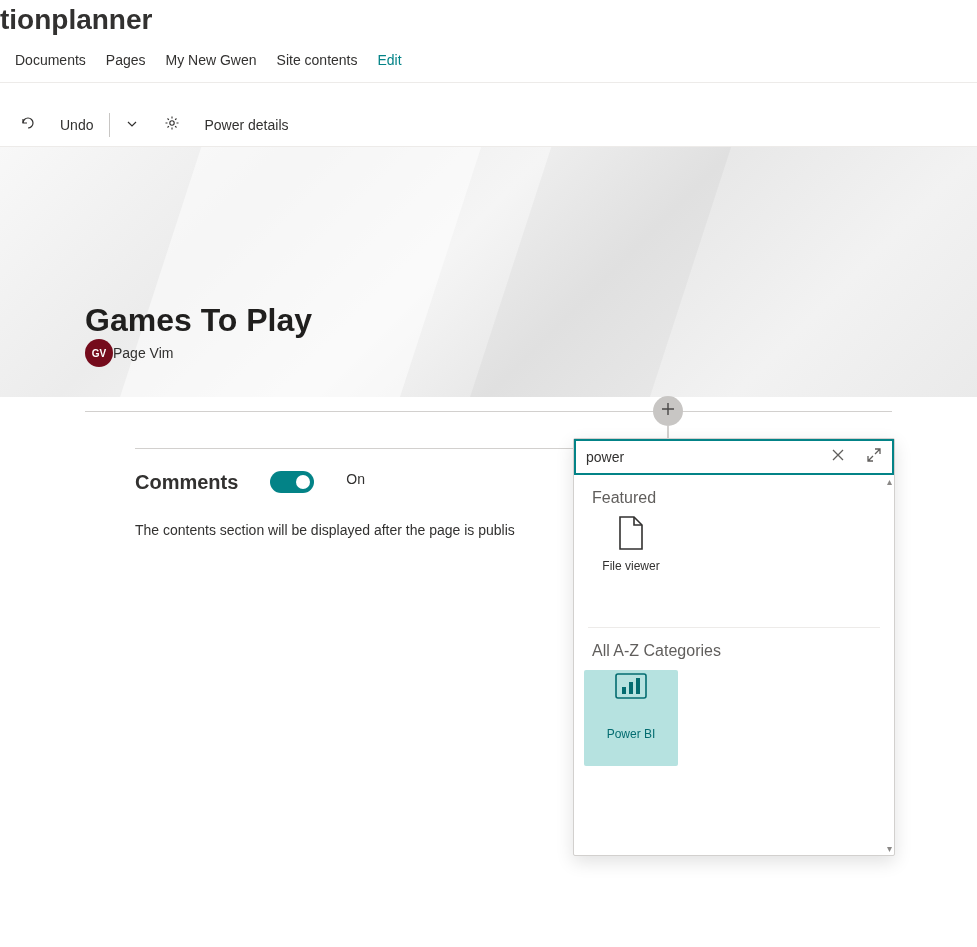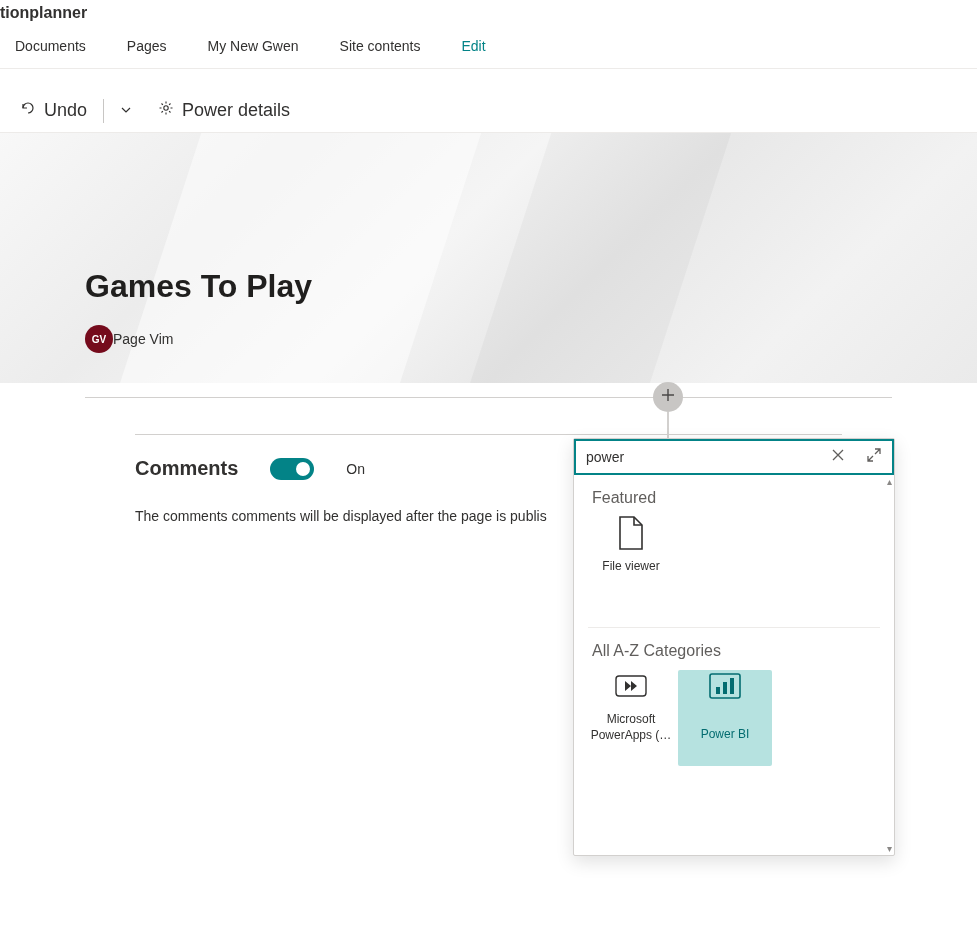--- a/index.html
+++ b/index.html
@@ -1,50 +1,50 @@
 <!DOCTYPE html>
 <html><head>
 <meta charset="utf-8">
 <style>
 * { box-sizing: border-box; margin: 0; padding: 0; font-family: "Segoe UI", -apple-system, sans-serif; }
 body { background: #fff; width: 977px; height: 947px; overflow: hidden; position: relative; }
 
-.site-title { font-size: 16px; font-weight: 600; color: #323130; padding: 4px 0 8px 0; }
-
-.nav-bar { display: flex; gap: 41px; padding: 8px 15px 14px 15px; border-bottom: 1px solid #edebe9; }
+.site-title { font-size: 28px; font-weight: 600; color: #323130; padding: 4px 0 8px 0; }
+
+.nav-bar { display: flex; gap: 20px; padding: 8px 15px 14px 15px; border-bottom: 1px solid #edebe9; }
 .nav-item { font-size: 14px; color: #323130; cursor: pointer; }
 .nav-item.active { color: #038387; }
 
 .separator-gap { height: 20px; }
 
 .toolbar { display: flex; align-items: center; height: 44px; padding: 0 12px; gap: 4px; border-bottom: 1px solid #edebe9; }
-.tool-btn { display: flex; align-items: center; gap: 8px; padding: 6px 8px; font-size: 18px; color: #323130; cursor: pointer; border: none; background: none; }
+.tool-btn { display: flex; align-items: center; gap: 24px; padding: 6px 8px; font-size: 14px; color: #323130; cursor: pointer; border: none; background: none; }
 .tool-btn svg { width: 16px; height: 16px; }
 .divider { width: 1px; height: 24px; background: #c8c6c4; margin: 0 4px; }
 .chevron-btn { padding: 6px 8px; cursor: pointer; }
 
 .hero { position: relative; height: 250px; background: linear-gradient(135deg,#f8f8f8 0%,#ececec 25%,#f5f5f5 45%,#e8e8e8 60%,#f2f2f2 80%,#eaeaea 100%); overflow: hidden; }
 .hero::before, .hero::after { content:""; position:absolute; background: rgba(255,255,255,0.5); transform: skewX(-18deg); }
 .hero::before { width:280px; height:300%; left:120px; top:-50%; }
 .hero::after { width:180px; height:300%; left:470px; top:-50%; background: rgba(0,0,0,0.03); }
 .hero-content { position: absolute; left: 85px; bottom: 30px; }
-.hero-title { font-size: 32px; font-weight: 600; color: #201f1e; margin-bottom: 20px; }
+.hero-title { font-size: 32px; font-weight: 600; color: #201f1e; }
 .author { display: flex; align-items: center; }
 .avatar { width: 28px; height: 28px; border-radius: 50%; background: #750b1c; color: #fff; font-size: 10px; font-weight: 600; display: flex; align-items: center; justify-content: center; }
 .author-name { font-size: 14px; color: #323130; }
 
 .canvas { position: relative; padding-top: 0; }
 .section-line { height: 1px; background: #d2d0ce; margin: 14px 85px 0 85px; position: relative; }
 .add-btn { position: absolute; right: 209px; top: -15px; width: 30px; height: 30px; border-radius: 50%; background: #c8c6c4; display: flex; align-items: center; justify-content: center; cursor: pointer; z-index: 2; }
 .add-btn svg { width: 14px; height: 14px; stroke: #494847; }
 .add-stem { position:absolute; right:223px; top:15px; width:2px; height:26px; background:#d2d0ce; z-index:1; }
 
 .section-line2 { height: 1px; background: #d2d0ce; margin: 36px 135px 0 135px; }
 
-.comments-row { display: flex; align-items: center; gap: 32px; margin: 22px 0 0 135px; }
+.comments-row { display: flex; gap: 32px; margin: 22px 0 0 135px; }
 .comments-label { font-size: 20px; font-weight: 600; color: #323130; }
 .toggle { width: 44px; height: 22px; border-radius: 11px; background: #038387; position: relative; cursor: pointer; }
 .toggle-knob { width: 14px; height: 14px; border-radius: 50%; background: #fff; position: absolute; right: 4px; top: 4px; }
 .toggle-state { font-size: 14px; color: #323130; }
 
 .comments-desc { font-size: 14px; color: #323130; margin: 28px 0 0 135px; }
 
 .picker { position: absolute; left: 573px; top: 438px; width: 322px; background: #fff; border: 1px solid #d2d0ce; border-radius: 2px; box-shadow: 0 6px 18px rgba(0,0,0,0.12); z-index: 10; }
 .picker-search { display: flex; align-items: center; border: 2px solid #038387; height: 36px; }
 .picker-input { flex: 1; border: none; outline: none; padding: 0 10px; font-size: 14px; color: #323130; height: 100%; }
@@ -139,21 +139,21 @@
   <div class="section-line2"></div>
 
   <div class="comments-row">
     <span class="comments-label">Comments</span>
     <div class="toggle">
       <div class="toggle-knob"></div>
     </div>
     <span class="toggle-state">On</span>
   </div>
 
-  <div class="comments-desc">The comments comments will be displayed after the page is publis</div>
+  <div class="comments-desc">The contents section will be displayed after the page is publis</div>
 </div>
 
 <div class="picker">
   <div class="picker-search">
     <input class="picker-input" value="power" style="">
     <div class="picker-icon-btn">
       <span>
         <svg viewBox="0 0 14 14" stroke-width="1.3">
             <path d="M2 2l10 10M12 2L2 12"></path>
           </svg>
@@ -177,29 +177,20 @@
               <path d="M3 1h14l8 8v24H3z"></path>
               <path d="M17 1v8h8"></path>
             </svg>
         </div>
         <div class="tile-label">File viewer</div>
       </div>
     </div>
     <div class="picker-hr"></div>
     <div class="picker-section-title">All A-Z Categories</div>
     <div class="picker-grid">
-      <div class="tile">
-        <div class="tile-icon">
-          <svg width="32" height="22" viewBox="0 0 32 22" fill="none" stroke="#323130" stroke-width="1.4">
-              <rect x="1" y="1" width="30" height="20" rx="3"></rect>
-              <path d="M10 6l6 5-6 5M16 6l6 5-6 5" fill="#323130" stroke="none"></path>
-            </svg>
-        </div>
-        <div class="tile-label">Microsoft PowerApps (…</div>
-      </div>
       <div class="tile selected">
         <div class="tile-icon">
           <svg width="32" height="26" viewBox="0 0 32 26" fill="none" stroke="#036c70" stroke-width="1.6">
               <rect x="1" y="1" width="30" height="24" rx="2"></rect>
               <rect x="7" y="14" width="4" height="7" fill="#036c70" stroke="none"></rect>
               <rect x="14" y="9" width="4" height="12" fill="#036c70" stroke="none"></rect>
               <rect x="21" y="5" width="4" height="16" fill="#036c70" stroke="none"></rect>
             </svg>
         </div>
         <div class="tile-label">Power BI</div>

